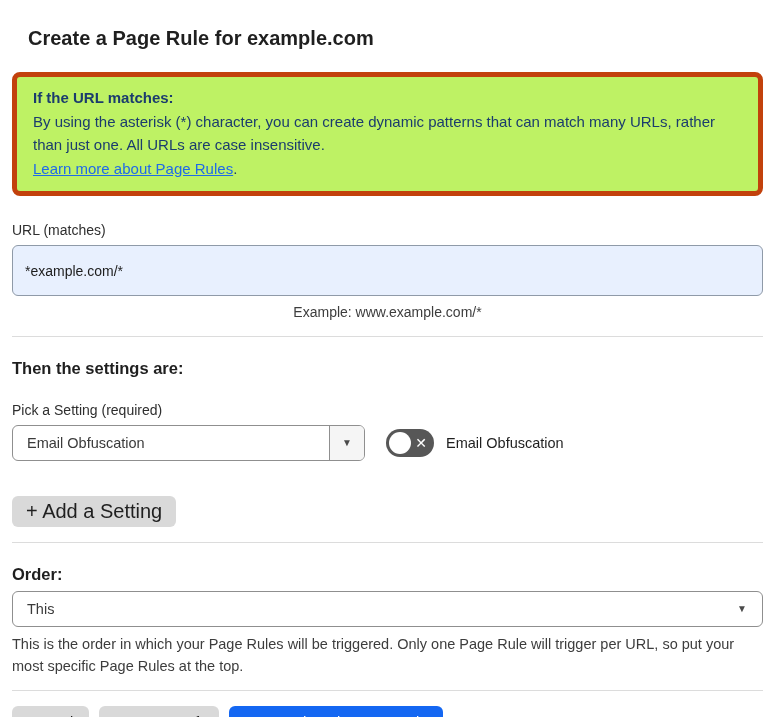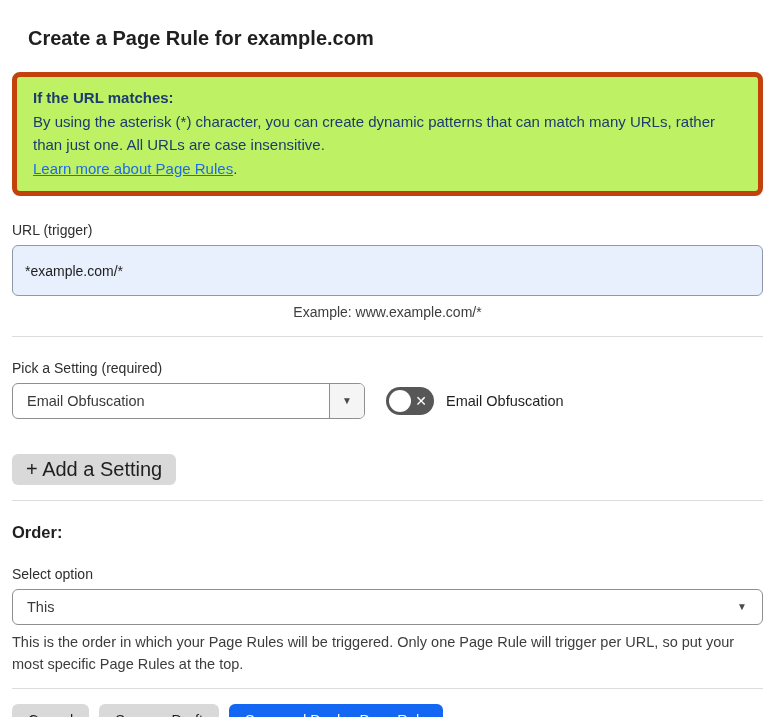--- a/index.html
+++ b/index.html
@@ -225,26 +225,27 @@
 <div class="container">
 
   <h1 class="page-title">Create a Page Rule for example.com</h1>
 
   <div class="info-box">
     <div class="info-heading">If the URL matches:</div>
     <div class="info-body">By using the asterisk (*) character, you can create dynamic patterns that can match many URLs, rather than just one. All URLs are case insensitive.</div>
     <div><a class="info-link">Learn more about Page Rules</a><span class="info-link-suffix">.</span></div>
   </div>
 
-  <div class="field-label">URL (trigger)</div>
+  <div class="field-label">URL (matches)</div>
   <input class="url-input" type="text" value="*example.com/*" style="">
   <div class="helper-text">Example: www.example.com/*</div>
 
   <hr class="divider">
 
+  <h2 class="section-heading">Then the settings are:</h2>
 
   <div class="field-label picker-label">Pick a Setting (required)</div>
 
   <div class="setting-row">
     <div class="custom-select setting-select">
       <div class="select-value">Email Obfuscation</div>
       <div class="select-arrow-seg">
         <span class="chevron">▼</span>
       </div>
     </div>
@@ -255,21 +256,20 @@
     </div>
     <div class="toggle-label">Email Obfuscation</div>
   </div>
 
   <button class="add-setting-btn">+ Add a Setting</button>
 
   <hr class="divider">
 
   <h2 class="section-heading">Order:</h2>
 
-  <div class="field-label order-label">Select option</div>
 
   <div class="custom-select order-select">
     <div class="select-value">This</div>
     <div class="plain-arrow">
       <span class="chevron">▼</span>
     </div>
   </div>
 
   <div class="order-helper">This is the order in which your Page Rules will be triggered. Only one Page Rule will trigger per URL, so put your most specific Page Rules at the top.</div>
 

